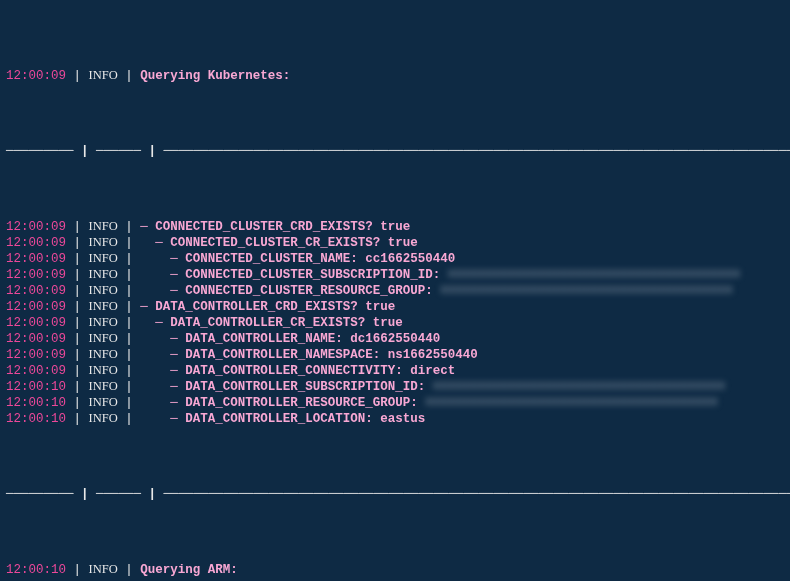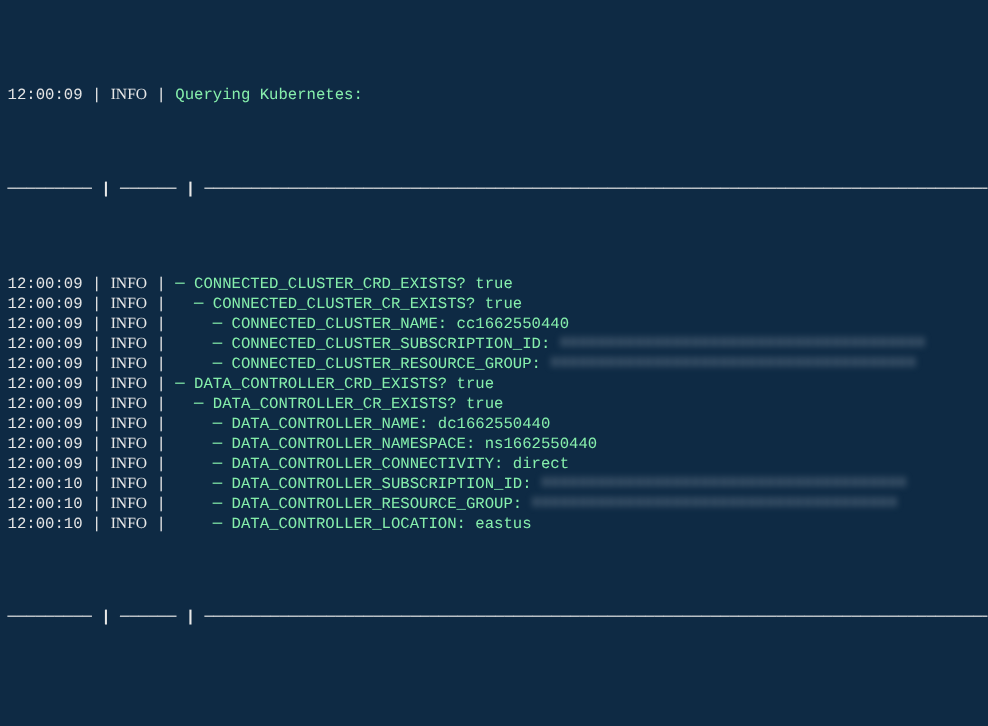--- a/index.html
+++ b/index.html
@@ -16,24 +16,24 @@
   .terminal {
     padding: 8px 6px 8px 6px;
     width: 790px;
     box-sizing: border-box;
     white-space: pre;
     overflow: hidden;
   }
   .row {
     white-space: pre;
   }
-  .time { color: #e5e5e5; }
+  .time { color: #ec4899; }
   .sep  { color: #e8e8e8; }
   .lvl  { color: #e8e8e8; font-family: Liberation Serif, serif; }
-  .msg  { color: #86efac; font-weight: normal; }
+  .msg  { color: #f9a8d4; font-weight: bold; }
   .blur {
     display: inline-block;
     filter: blur(3px);
     color: #9aa6b4;
     vertical-align: middle;
   }
   .divider {
     color: #e8e8e8;
     letter-spacing: 0;
     font-weight: bold;
@@ -50,20 +50,21 @@
   
   <div class="row divider" id="div-after-kube-header">───────── | ────── | ──────────────────────────────────────────────────────────────────────────────────────────</div>
 
   
   <div id="kube-lines"><div class="row"><span class="time">12:00:09</span><span class="sep"> | </span><span class="lvl">INFO</span><span class="sep"> | </span><span class="msg">─ CONNECTED_CLUSTER_CRD_EXISTS? true</span></div><div class="row"><span class="time">12:00:09</span><span class="sep"> | </span><span class="lvl">INFO</span><span class="sep"> | </span><span class="msg">  ─ CONNECTED_CLUSTER_CR_EXISTS? true</span></div><div class="row"><span class="time">12:00:09</span><span class="sep"> | </span><span class="lvl">INFO</span><span class="sep"> | </span><span class="msg">    ─ CONNECTED_CLUSTER_NAME: cc1662550440</span></div><div class="row"><span class="time">12:00:09</span><span class="sep"> | </span><span class="lvl">INFO</span><span class="sep"> | </span><span class="msg">    ─ CONNECTED_CLUSTER_SUBSCRIPTION_ID: </span><span class="blur">xxxxxxxxxxxxxxxxxxxxxxxxxxxxxxxxxxxxxxx</span></div><div class="row"><span class="time">12:00:09</span><span class="sep"> | </span><span class="lvl">INFO</span><span class="sep"> | </span><span class="msg">    ─ CONNECTED_CLUSTER_RESOURCE_GROUP: </span><span class="blur">xxxxxxxxxxxxxxxxxxxxxxxxxxxxxxxxxxxxxxx</span></div><div class="row"><span class="time">12:00:09</span><span class="sep"> | </span><span class="lvl">INFO</span><span class="sep"> | </span><span class="msg">─ DATA_CONTROLLER_CRD_EXISTS? true</span></div><div class="row"><span class="time">12:00:09</span><span class="sep"> | </span><span class="lvl">INFO</span><span class="sep"> | </span><span class="msg">  ─ DATA_CONTROLLER_CR_EXISTS? true</span></div><div class="row"><span class="time">12:00:09</span><span class="sep"> | </span><span class="lvl">INFO</span><span class="sep"> | </span><span class="msg">    ─ DATA_CONTROLLER_NAME: dc1662550440</span></div><div class="row"><span class="time">12:00:09</span><span class="sep"> | </span><span class="lvl">INFO</span><span class="sep"> | </span><span class="msg">    ─ DATA_CONTROLLER_NAMESPACE: ns1662550440</span></div><div class="row"><span class="time">12:00:09</span><span class="sep"> | </span><span class="lvl">INFO</span><span class="sep"> | </span><span class="msg">    ─ DATA_CONTROLLER_CONNECTIVITY: direct</span></div><div class="row"><span class="time">12:00:10</span><span class="sep"> | </span><span class="lvl">INFO</span><span class="sep"> | </span><span class="msg">    ─ DATA_CONTROLLER_SUBSCRIPTION_ID: </span><span class="blur">xxxxxxxxxxxxxxxxxxxxxxxxxxxxxxxxxxxxxxx</span></div><div class="row"><span class="time">12:00:10</span><span class="sep"> | </span><span class="lvl">INFO</span><span class="sep"> | </span><span class="msg">    ─ DATA_CONTROLLER_RESOURCE_GROUP: </span><span class="blur">xxxxxxxxxxxxxxxxxxxxxxxxxxxxxxxxxxxxxxx</span></div><div class="row"><span class="time">12:00:10</span><span class="sep"> | </span><span class="lvl">INFO</span><span class="sep"> | </span><span class="msg">    ─ DATA_CONTROLLER_LOCATION: eastus</span></div></div>
 
   
   <div class="row divider" id="div-before-arm-header">───────── | ────── | ──────────────────────────────────────────────────────────────────────────────────────────</div>
 
   
+  <div class="row"><span class="time">12:00:10</span><span class="sep"> | </span><span class="lvl">INFO</span><span class="sep"> | </span><span class="msg">Querying ARM:</span></div>
 
   
   
 
   
   
 
   
   
 

